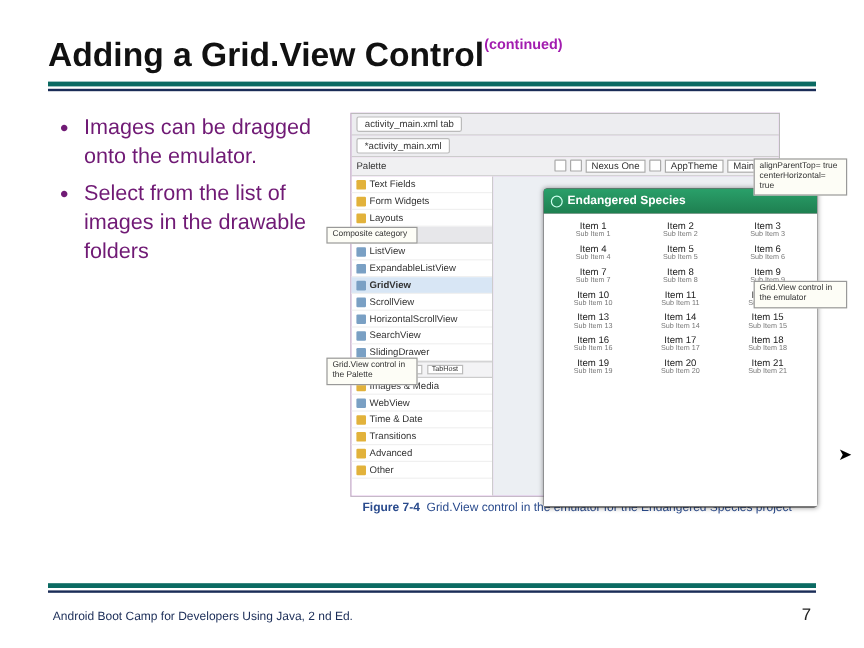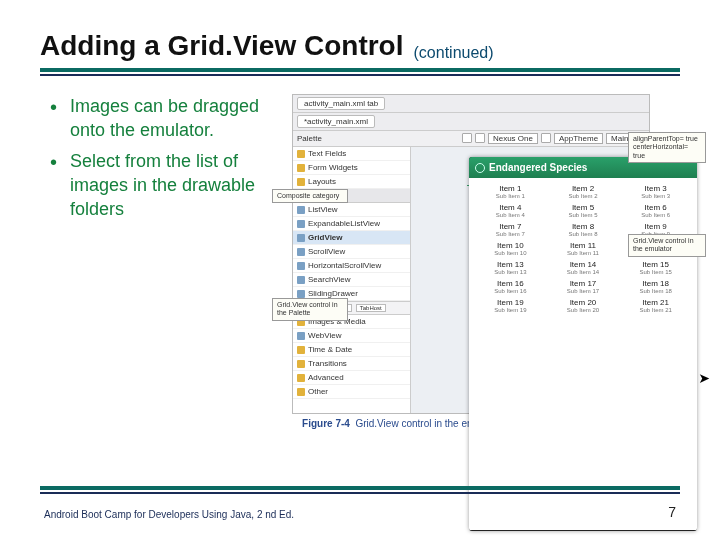--- a/index.html
+++ b/index.html
@@ -1,46 +1,46 @@
 <!DOCTYPE html>
 <html><head>
 <meta charset="utf-8">
 <style>
   * { box-sizing: border-box; margin: 0; padding: 0; }
   body { width: 720px; height: 540px; font-family: Arial, Helvetica, sans-serif; background: #fff; position: relative; }
   .slide { padding: 30px 40px 10px 40px; height: 100%; position: relative; }
-  .title-row { display: flex; align-items: flex-end; gap: 10px; }
+  .title-row { display: flex; align-items: flex-start; gap: 0; }
   .title { font-size: 28px; font-weight: bold; color: #111; }
-  .subtitle { font-size: 16px; font-weight: normal; color: #0c4a6e; }
+  .subtitle { font-size: 12px; font-weight: bold; color: #a21caf; }
   .rule-wrap { margin-top: 6px; }
   .rule1 { height: 4px; background: #0b6a62; }
   .rule2 { height: 2px; background: #1a2c57; margin-top: 2px; }
   .content { display: flex; margin-top: 18px; gap: 12px; }
-  .bullets { width: 230px; font-size: 18px; color: #15803d; line-height: 1.35; }
+  .bullets { width: 230px; font-size: 18px; color: #701a75; line-height: 1.35; }
   .bullets ul { list-style: none; padding-left: 6px; }
   .bullets li { position: relative; padding-left: 24px; margin-bottom: 6px; }
   .bullets li::before { content: "•"; position: absolute; left: 4px; top: 0; font-size: 20px; }
   .figure { flex: 1; display: flex; flex-direction: column; }
   
   .ide { border: 1px solid #bbb; background: #f0abfc; height: 320px; display: flex; flex-direction: column; font-size: 8px; color: #333; position: relative; }
   .ide-tabs { display: flex; gap: 6px; padding: 2px 4px; background: #ededf0; border-bottom: 1px solid #ccc; }
   .ide-tab { border: 1px solid #bbb; background: #fff; padding: 1px 6px; border-radius: 2px; }
   .ide-toolbar { display: flex; align-items: center; justify-content: space-between; padding: 2px 4px; background: #f0f0f2; border-bottom: 1px solid #ccc; }
   .tiny-btns { display: flex; gap: 3px; }
   .tb { width: 10px; height: 10px; border: 1px solid #aaa; background: #fff; border-radius: 1px; }
   .device-sel { border: 1px solid #aaa; background: #fff; padding: 0 4px; }
   .ide-body { flex: 1; display: flex; position: relative; }
   .palette { width: 118px; border-right: 1px solid #ccc; background: #fff; display: flex; flex-direction: column; }
   .palette-head { background: #e7e7ea; border-bottom: 1px solid #ccc; padding: 2px 4px; font-weight: normal; }
   .pal-item { display: flex; align-items: center; gap: 3px; padding: 2px 4px; border-bottom: 1px solid #f0f0f0; }
   .pal-item .ic { width: 8px; height: 8px; background: #7aa0c4; border-radius: 1px; }
   .pal-item.folder .ic { background: #e2b23b; }
   .pal-item.sel { background: #d8e6f5; font-weight: bold; }
   .canvas { flex: 1; background: #eceff3; position: relative; }
-  .emu { position: absolute; top: 10px; left: 58px; width: 228px; height: 374px; background: #222; border-radius: 3px; box-shadow: 0 0 4px rgba(0,0,0,.4); overflow: hidden; }
+  .emu { position: absolute; top: 10px; left: 42px; width: 228px; height: 266px; background: #222; border-radius: 3px; box-shadow: 0 0 4px rgba(0,0,0,.4); overflow: hidden; }
   .emu-top { background: linear-gradient(#2aa06a,#1e7f50); color: #fff; padding: 5px 6px; font-size: 10px; font-weight: bold; display: flex; align-items: center; gap: 4px; }
   .globe { width: 10px; height: 10px; border: 1px solid #cfe; border-radius: 50%; }
   .emu-grid { background: #fff; padding: 6px; height: calc(100% - 22px); }
   .grid { display: grid; grid-template-columns: repeat(3,1fr); gap: 4px 2px; }
   .cell { text-align: center; }
   .cell .t { font-size: 8px; color: #222; }
   .cell .s { font-size: 6px; color: #777; }
   .hline { position: absolute; top: 38px; left: 56px; right: 0; border-top: 1px solid #3aa06a; }
   .callout { position: absolute; background: #fdfdf6; border: 1px solid #999; padding: 2px 4px; font-size: 7px; color: #333; line-height: 1.2; }
   .co1 { top: 95px; left: -10px; width: 76px; }

